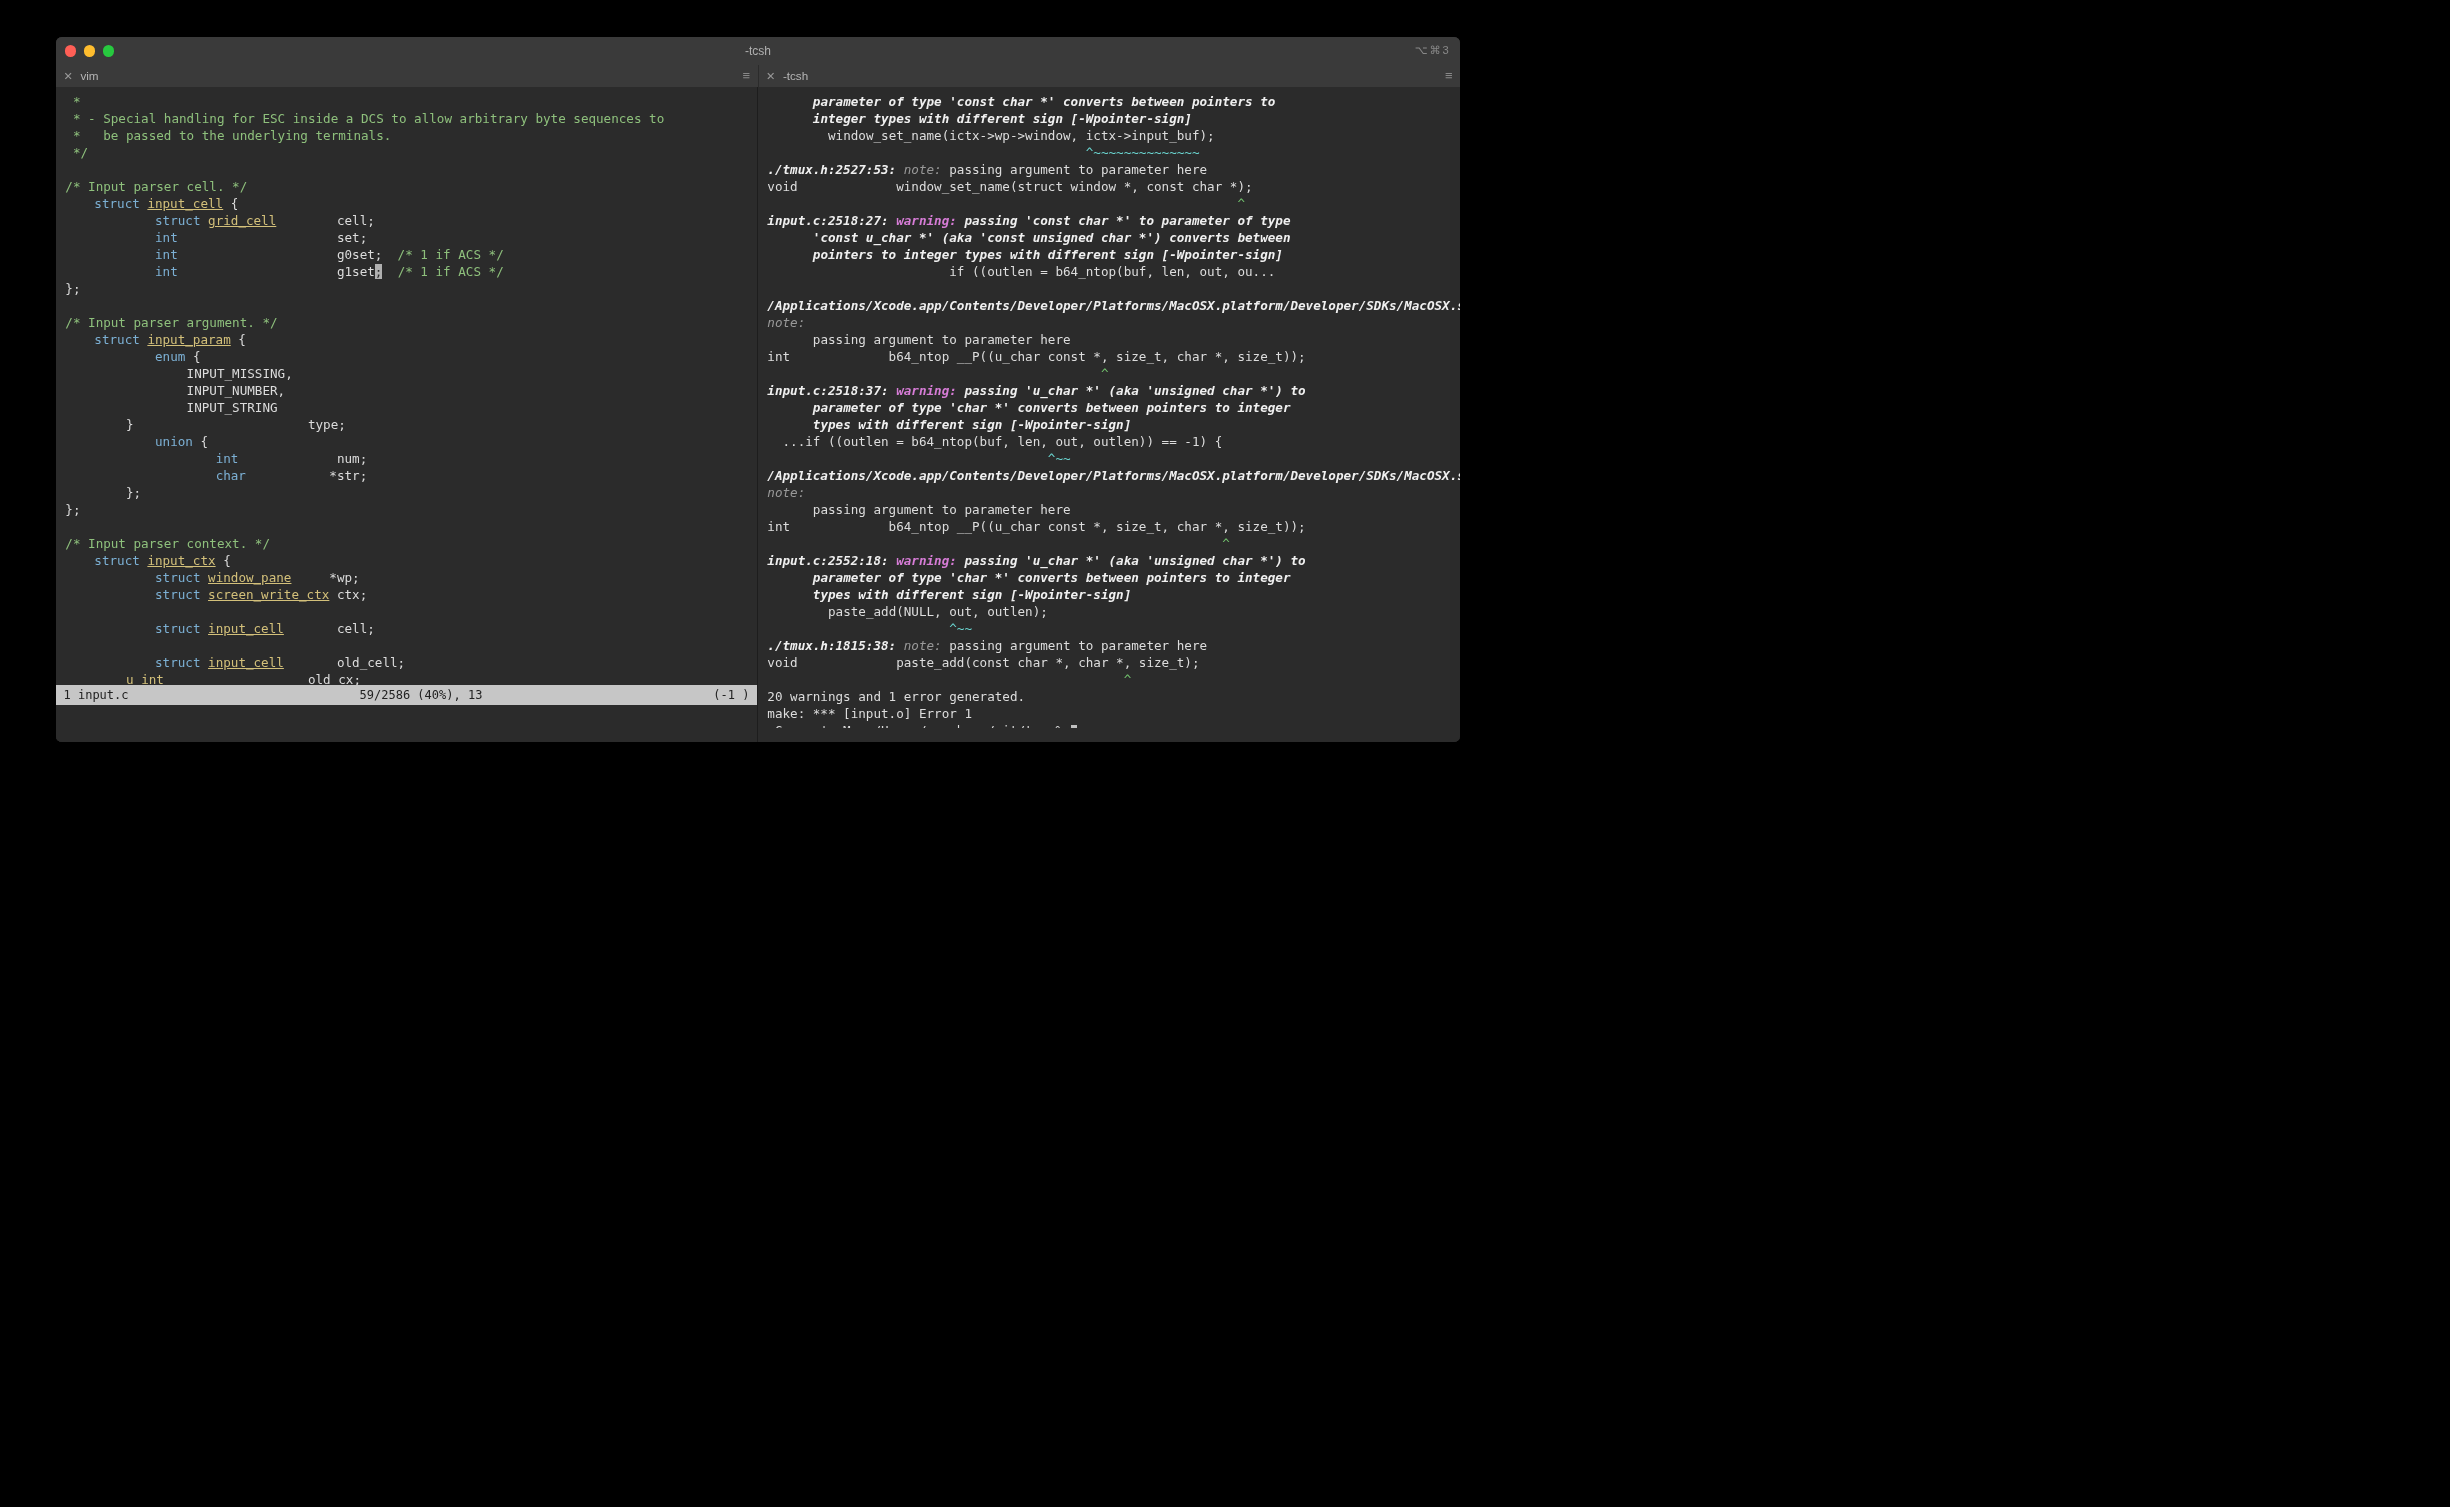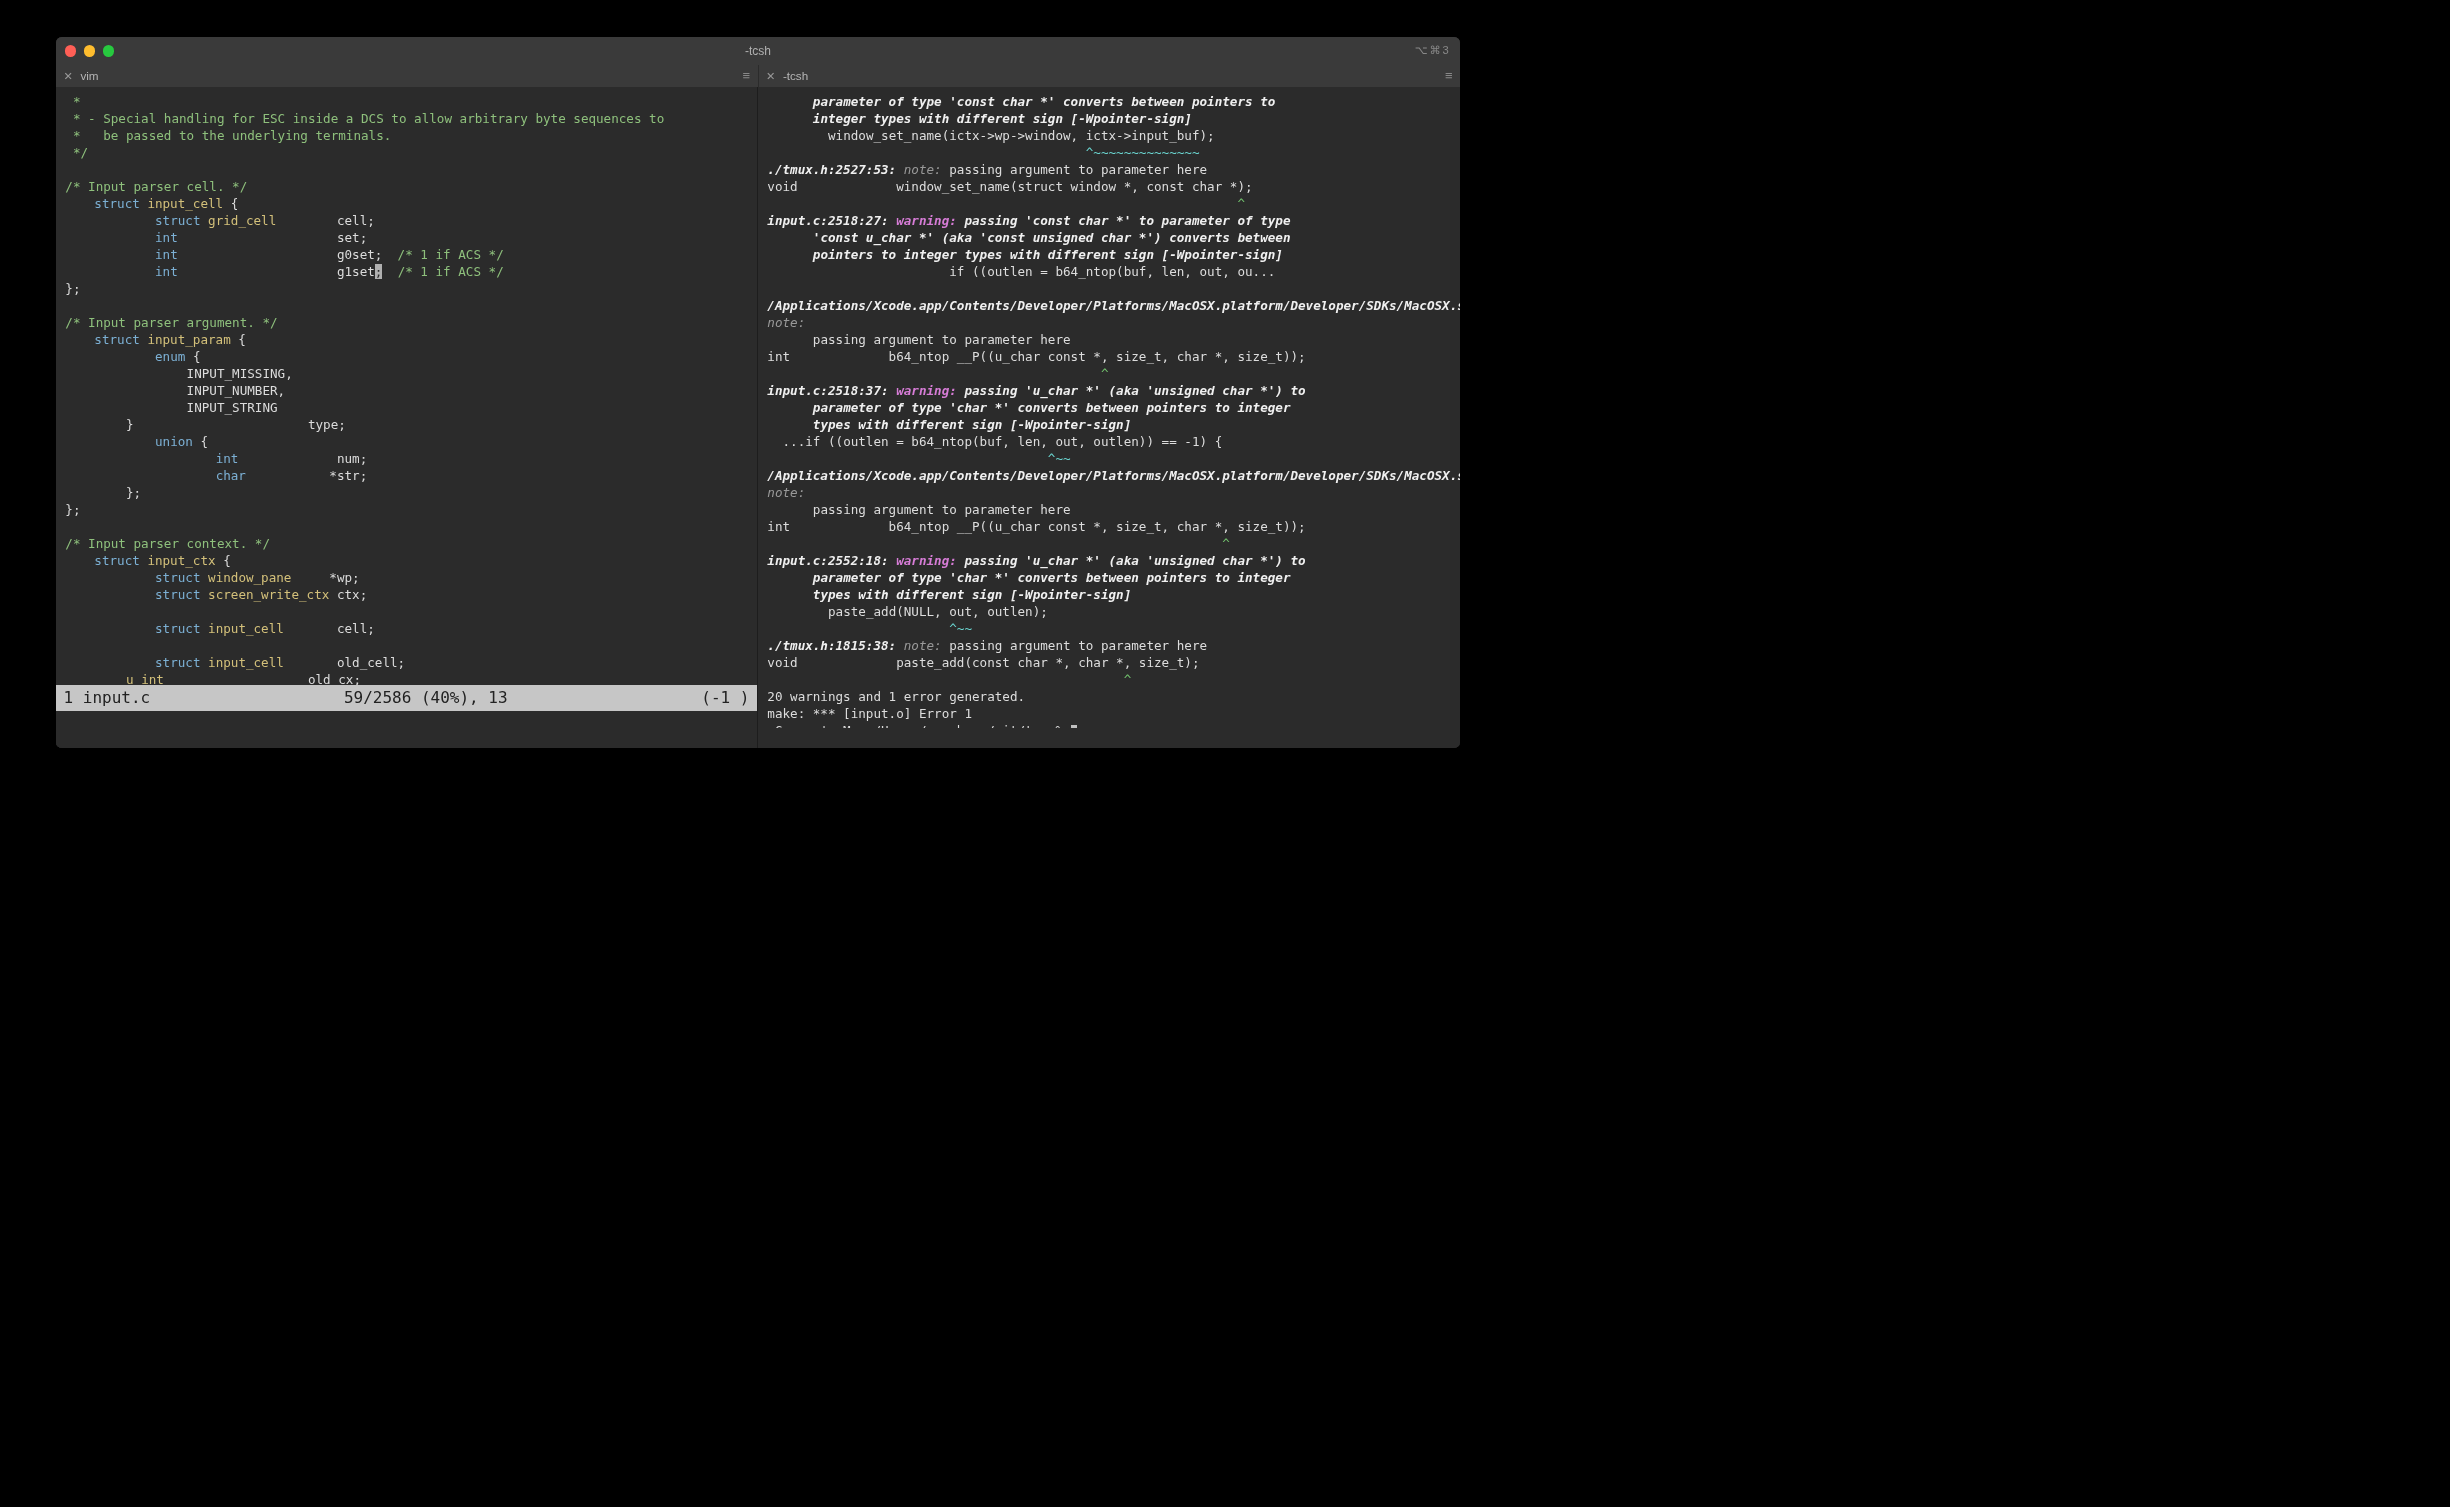--- a/index.html
+++ b/index.html
@@ -79,34 +79,34 @@
     background: #2b2b2b;
     color: #dcdcdc;
     height: 598px;
     overflow: hidden;
     white-space: pre;
   }
   .statusbar {
     background: #c6c6c6;
     color: #222;
     padding: 1.9px 7.5px;
-    font-size: 16px;
+    font-size: 12px;
     display: flex;
     justify-content: space-between;
   }
   .right-pane-content {
     padding: 5.6px 9.3px;
     color: #ddd;
     height: 641px;
     overflow: hidden;
     white-space: pre-wrap;
   }
   .c-comment { color: #8ec07c; }
   .c-kw { color: #7cb0d4; margin-left: 29px; }
-  .c-type { color: #d3c07a; }
+  .c-type { color: #d3c07a; text-decoration: underline; }
   .dim { color: #999; font-style: italic; }
   .yellow { color: #e6cf7a; }
   .green { color: #6abf69; }
   .magenta { color: #d67cd6; margin-top: 36px; }
   .white { color: #f0f0f0; }
   .cyanu { color: #6ad4cf; }
   .greenu { color: #72c26d; }
   .bold { font-weight: bold; font-style: italic; }
   .cursor { background: #b0b0b0; color: #2b2b2b; }
   .extra-space {

